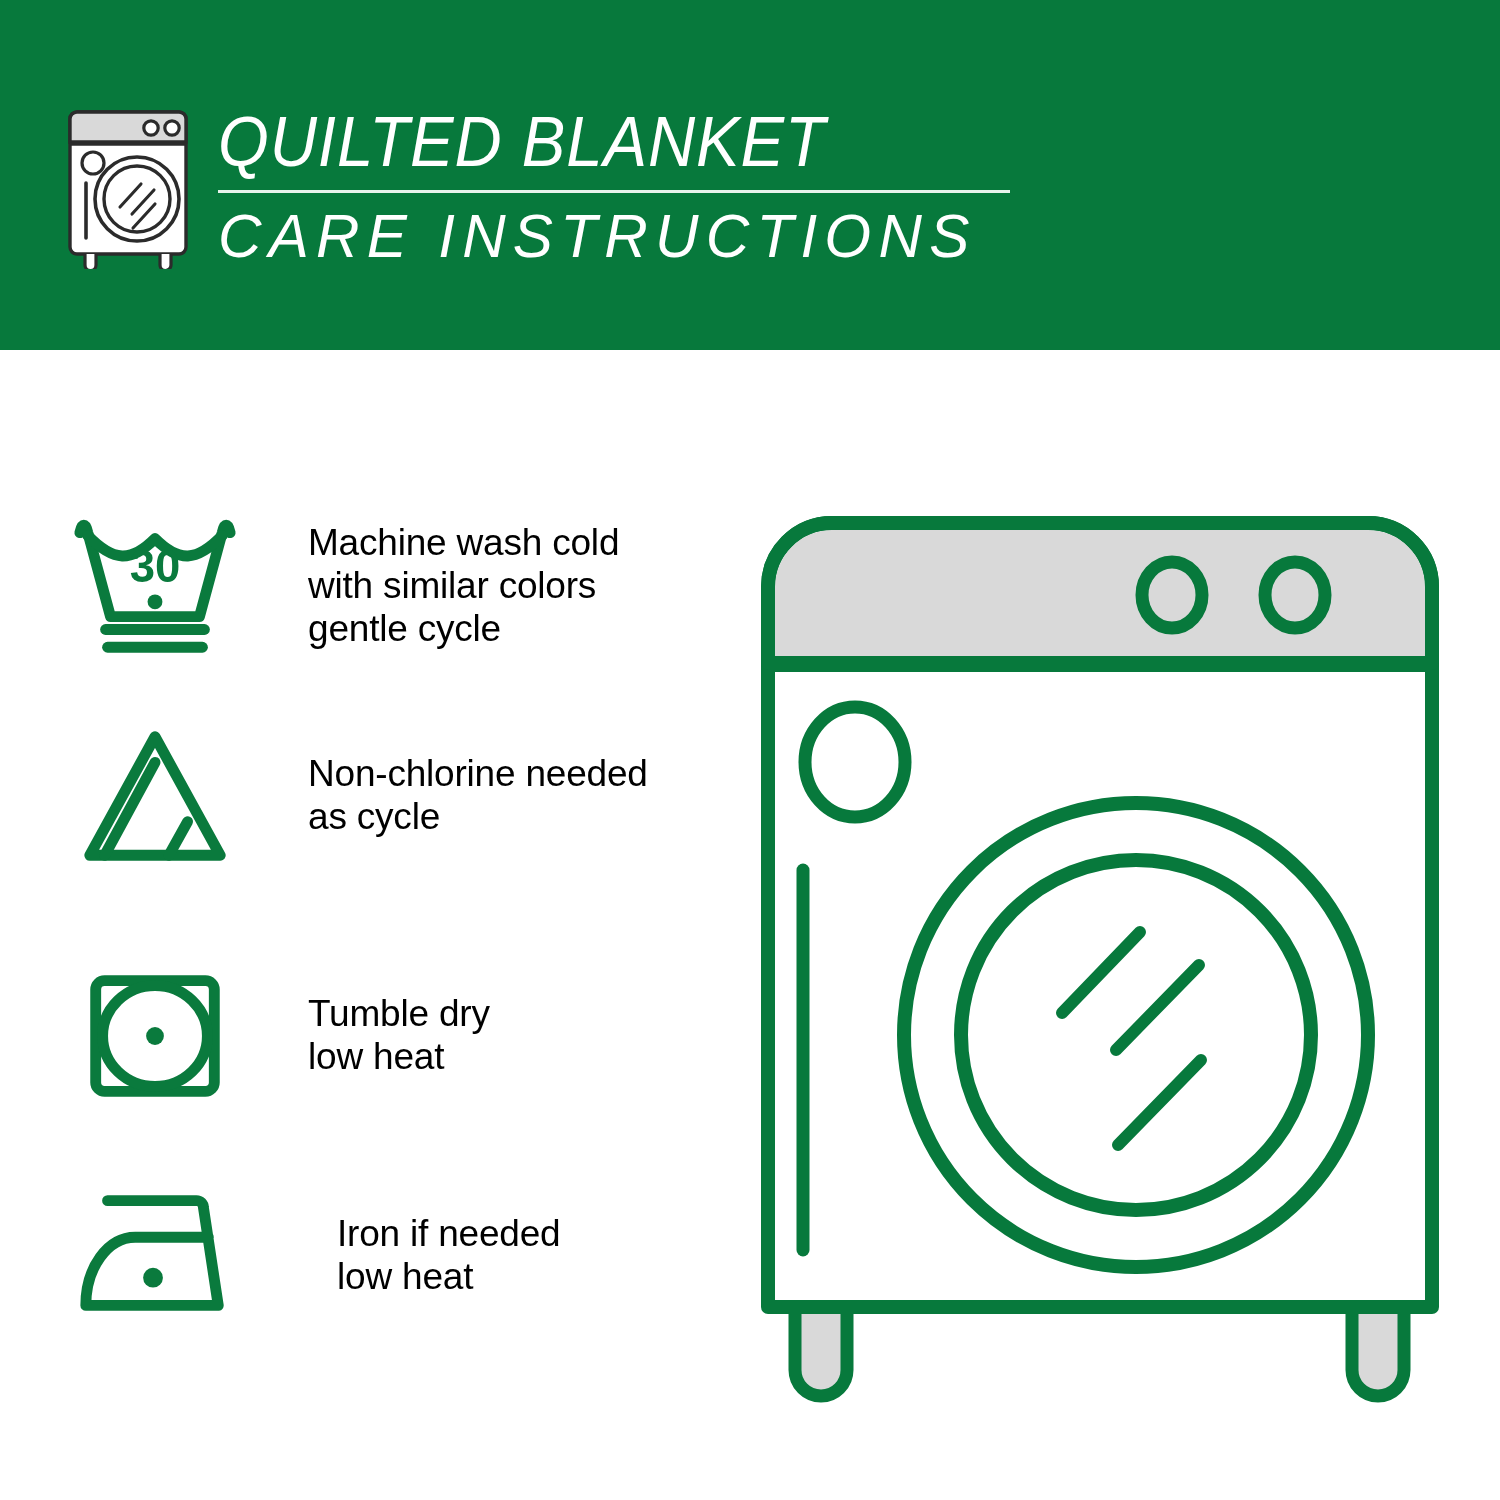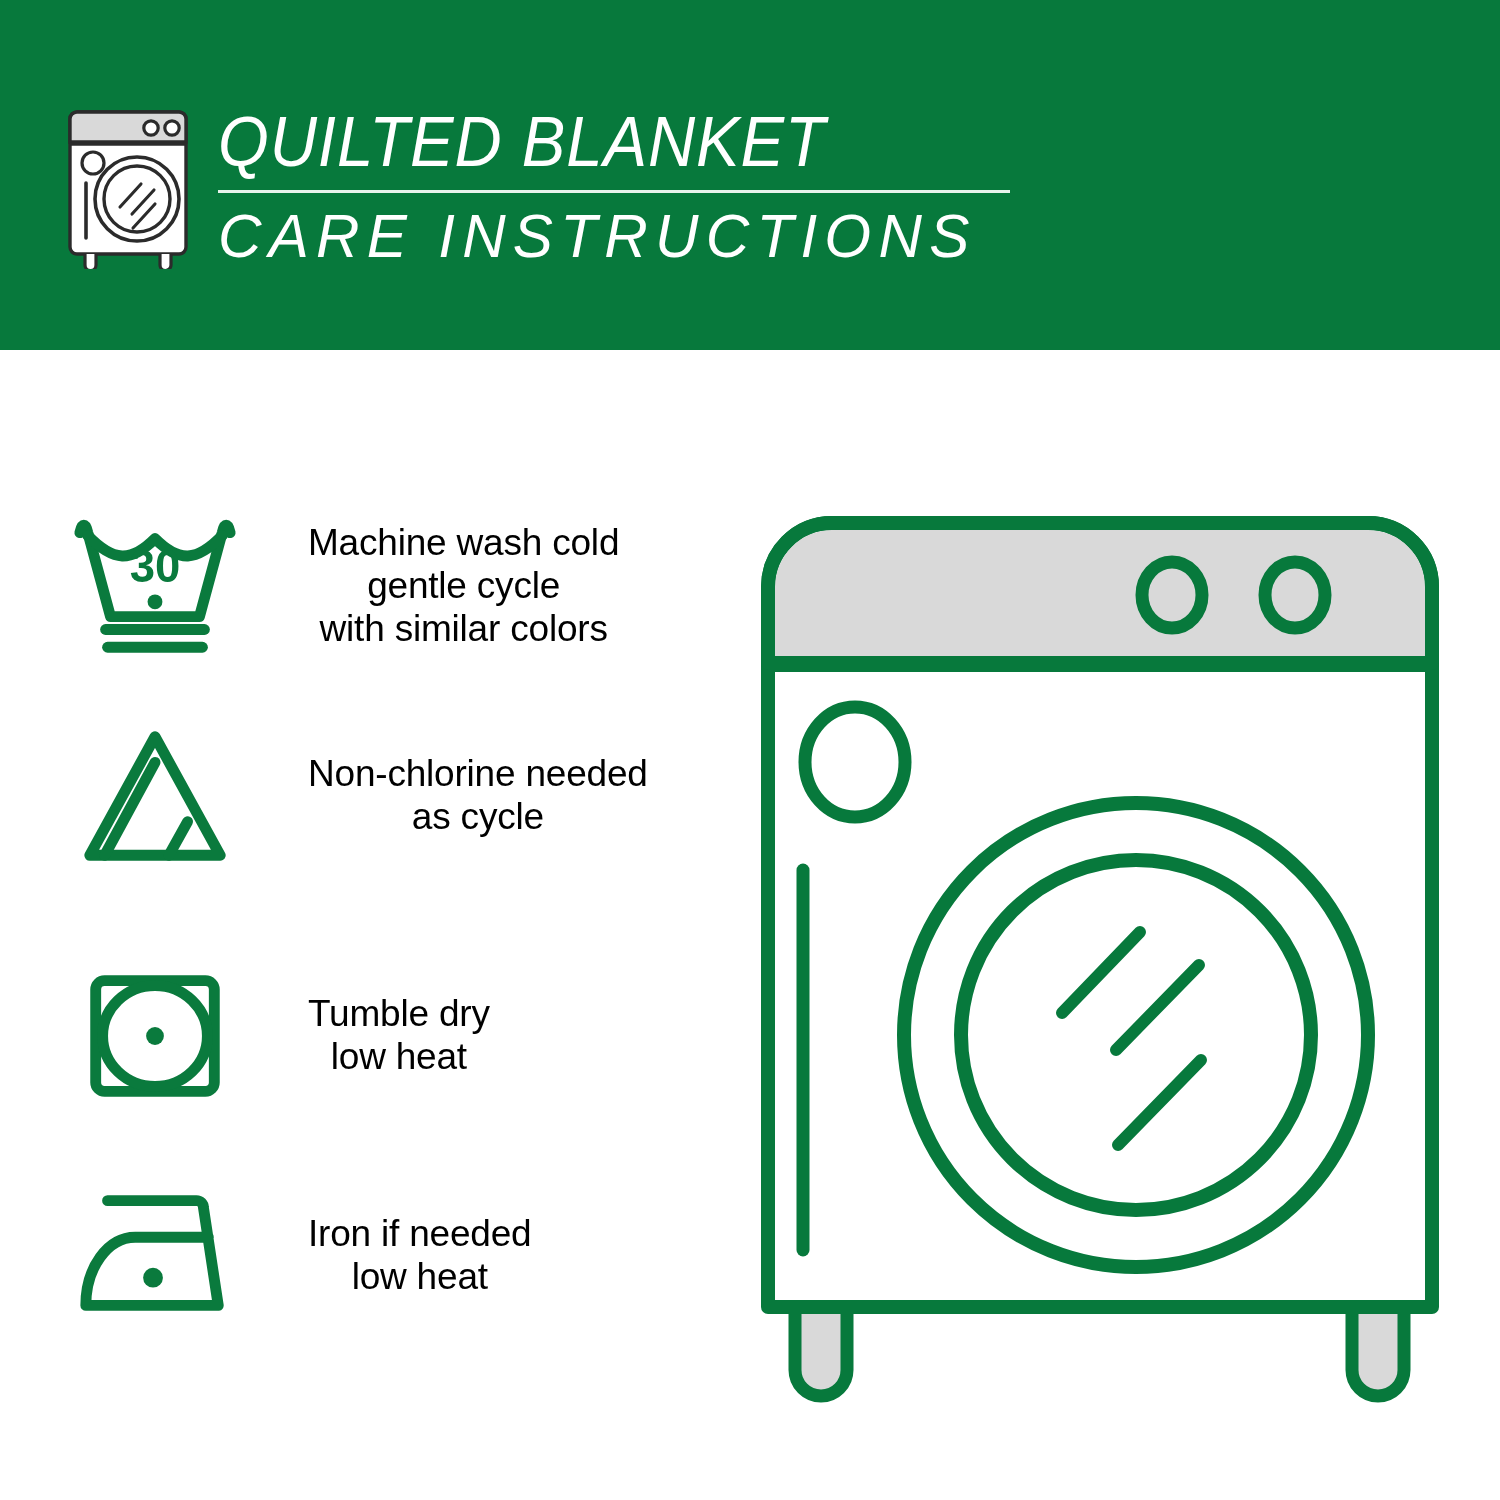--- a/index.html
+++ b/index.html
@@ -69,33 +69,32 @@
     transform-origin: left center;
   }
 
   
   .care-list {
     position: absolute;
     left: 0;
     top: 350px;
     width: 740px;
     height: 1150px;
-    text-align: center;
   }
   .care-row {
     position: absolute;
     left: 70px;
     width: 660px;
     display: flex;
     align-items: center;
   }
   .care-row-0 { top: 160px; }
   .care-row-1 { top: 370px; }
   .care-row-2 { top: 610px; }
-  .care-row-3 { top: 830px; }
+  .care-row-3 { top: 830px; gap: 29px; }
 
   .care-symbol {
     width: 170px;
     flex: 0 0 170px;
     display: flex;
     align-items: center;
     justify-content: flex-start;
   }
   .care-text {
     font-family: "Liberation Sans", sans-serif;
@@ -168,22 +167,22 @@
             <path d="M18 25 C44 52 62 52 86 28 C110 52 128 52 154 25"></path>
             <line x1="36" y1="120" x2="136" y2="120"></line>
             <line x1="38" y1="138" x2="134" y2="138"></line>
           </g>
           <text x="86" y="72" text-anchor="middle" font-family="Liberation Sans, sans-serif" font-size="46" font-weight="700" fill="#0a7a3d">30</text>
           <circle cx="86" cy="92" r="7.5" fill="#0a7a3d"></circle>
         </svg>
       </div>
       <div class="care-text">
         <span class="ln">Machine wash cold</span>
+        <span class="ln">with similar colors</span>
         <span class="ln">gentle cycle</span>
-        <span class="ln">with similar colors</span>
       </div>
     </div>
 
     <div class="care-row care-row-1">
       <div class="care-symbol">
         <svg viewBox="0 0 172 150" width="172" height="150" aria-hidden="true">
           <g fill="none" stroke="#0a7a3d" stroke-width="11" stroke-linecap="round" stroke-linejoin="round">
             <path d="M86 16 L152 136 H20 Z"></path>
             <line x1="86" y1="42" x2="35" y2="136"></line>
             <line x1="119" y1="102" x2="100" y2="136"></line>

